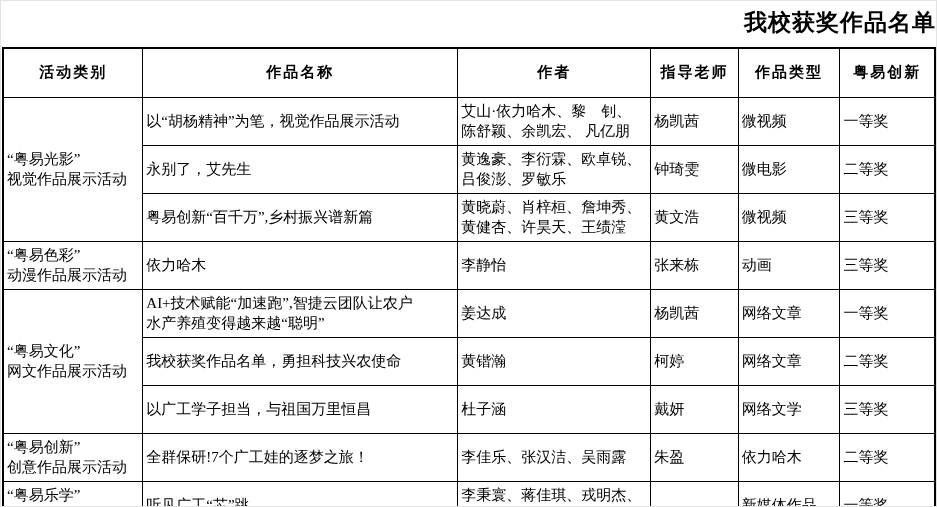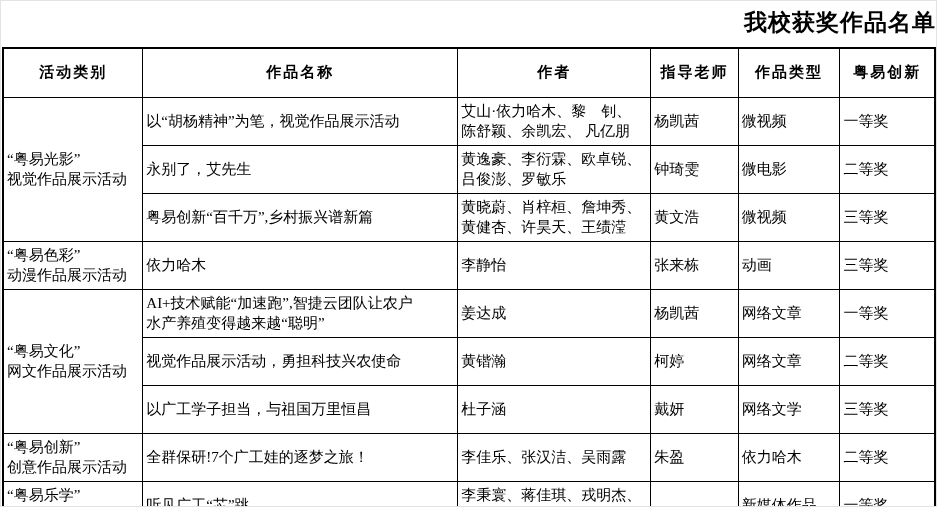--- a/index.html
+++ b/index.html
@@ -125,21 +125,21 @@
         <td class="category-cell" rowspan="3">“粤易文化”
 网文作品展示活动</td>
         <td class="work-cell">AI+技术赋能“加速跑”,智捷云团队让农户
 水产养殖变得越来越“聪明”</td>
         <td class="authors-cell">姜达成</td>
         <td>杨凯茜</td>
         <td>网络文章</td>
         <td>一等奖</td>
       </tr>
       <tr>
-        <td class="work-cell">视觉作品展示活动，勇担科技兴农使命</td>
+        <td class="work-cell">我校获奖作品名单，勇担科技兴农使命</td>
         <td class="authors-cell">黄锴瀚</td>
         <td>柯婷</td>
         <td>网络文章</td>
         <td>二等奖</td>
       </tr>
       <tr>
         <td class="work-cell">以广工学子担当，与祖国万里恒昌</td>
         <td class="authors-cell">杜子涵</td>
         <td>戴妍</td>
         <td>网络文学</td>

